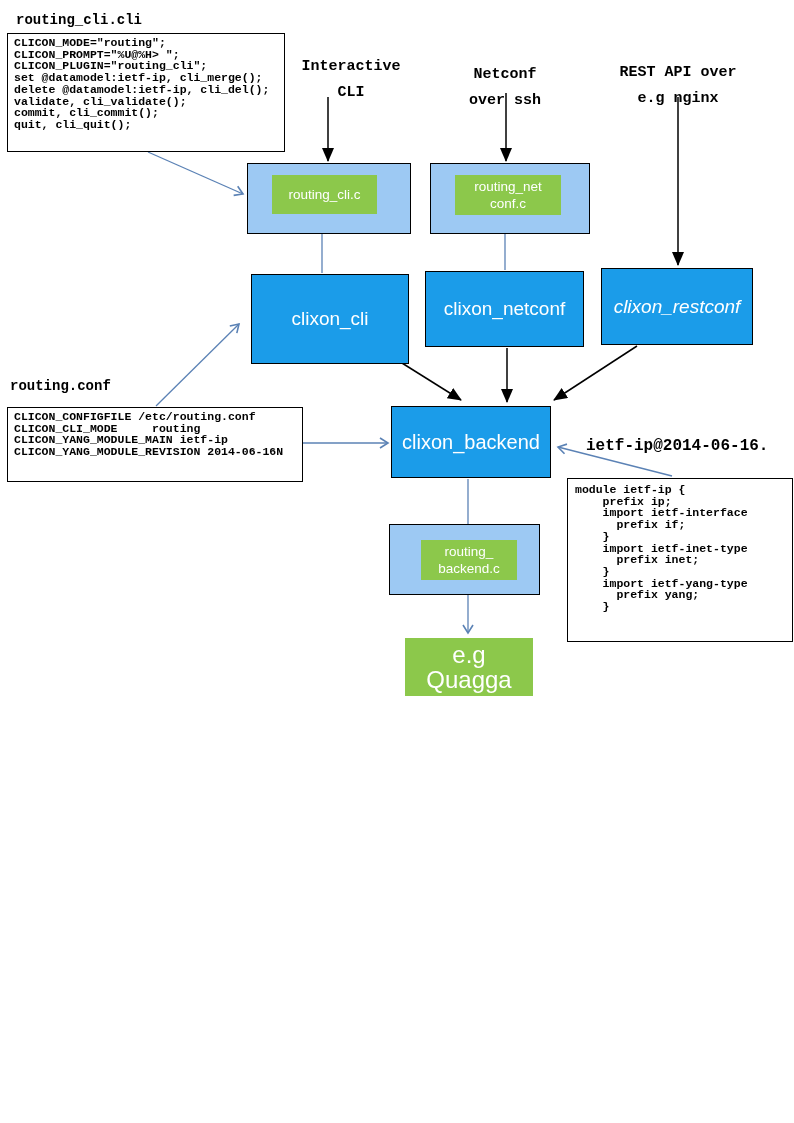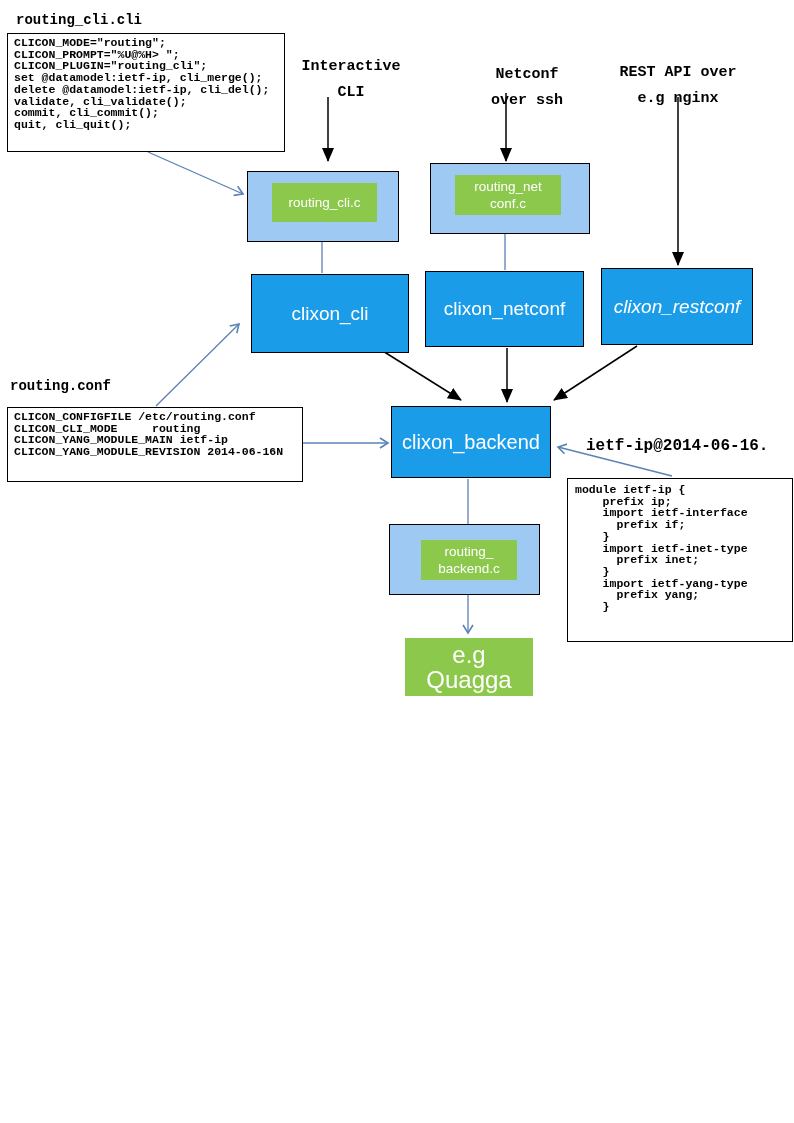--- a/index.html
+++ b/index.html
@@ -85,38 +85,38 @@
     }
     import ietf-inet-type
       prefix inet;
     }
     import ietf-yang-type
       prefix yang;
     }</div>
 
   <div class="flow-label" style="left:281px;top:54px;width:140px;">Interactive
 CLI</div>
-  <div class="flow-label" style="left:457px;top:62px;width:140px;">Netconf
+  <div class="flow-label" style="left:435px;top:62px;width:140px;">Netconf
 over ssh</div>
   <div class="flow-label" style="left:593px;top:60px;width:170px;">REST API over
 e.g nginx</div>
 
-  <div class="plugin-container" style="left:247px;top:171px;width:152px;height:71px;padding-left:48px;">
+  <div class="plugin-container" style="left:247px;top:163px;width:164px;height:71px;padding-left:48px;">
     <div class="plugin-green" style="left:24px;top:11px;width:105px;height:39px;">routing_cli.c</div>
   </div>
   <div class="plugin-container" style="left:430px;top:163px;width:160px;height:71px;">
     <div class="plugin-green" style="left:24px;top:11px;width:106px;height:40px;">routing_net
 conf.c</div>
   </div>
   <div class="plugin-container" style="left:389px;top:524px;width:151px;height:71px;">
     <div class="plugin-green" style="left:31px;top:15px;width:96px;height:40px;">routing_
 backend.c</div>
   </div>
 
-  <div class="process-box" style="left:251px;top:274px;width:158px;height:79px;">clixon_cli</div>
+  <div class="process-box" style="left:251px;top:274px;width:158px;height:90px;">clixon_cli</div>
   <div class="process-box" style="left:425px;top:271px;width:159px;height:76px;">clixon_netconf</div>
   <div class="process-box" style="left:601px;top:268px;width:152px;height:77px;font-style:italic;">clixon_restconf</div>
   <div class="process-box" style="left:391px;top:406px;width:160px;height:72px;font-size:20px;">clixon_backend</div>
 
   <div class="quagga-box" style="left:405px;top:638px;width:128px;height:58px;">e.g
 Quagga</div>
 
 </div>
 
 </body></html>

